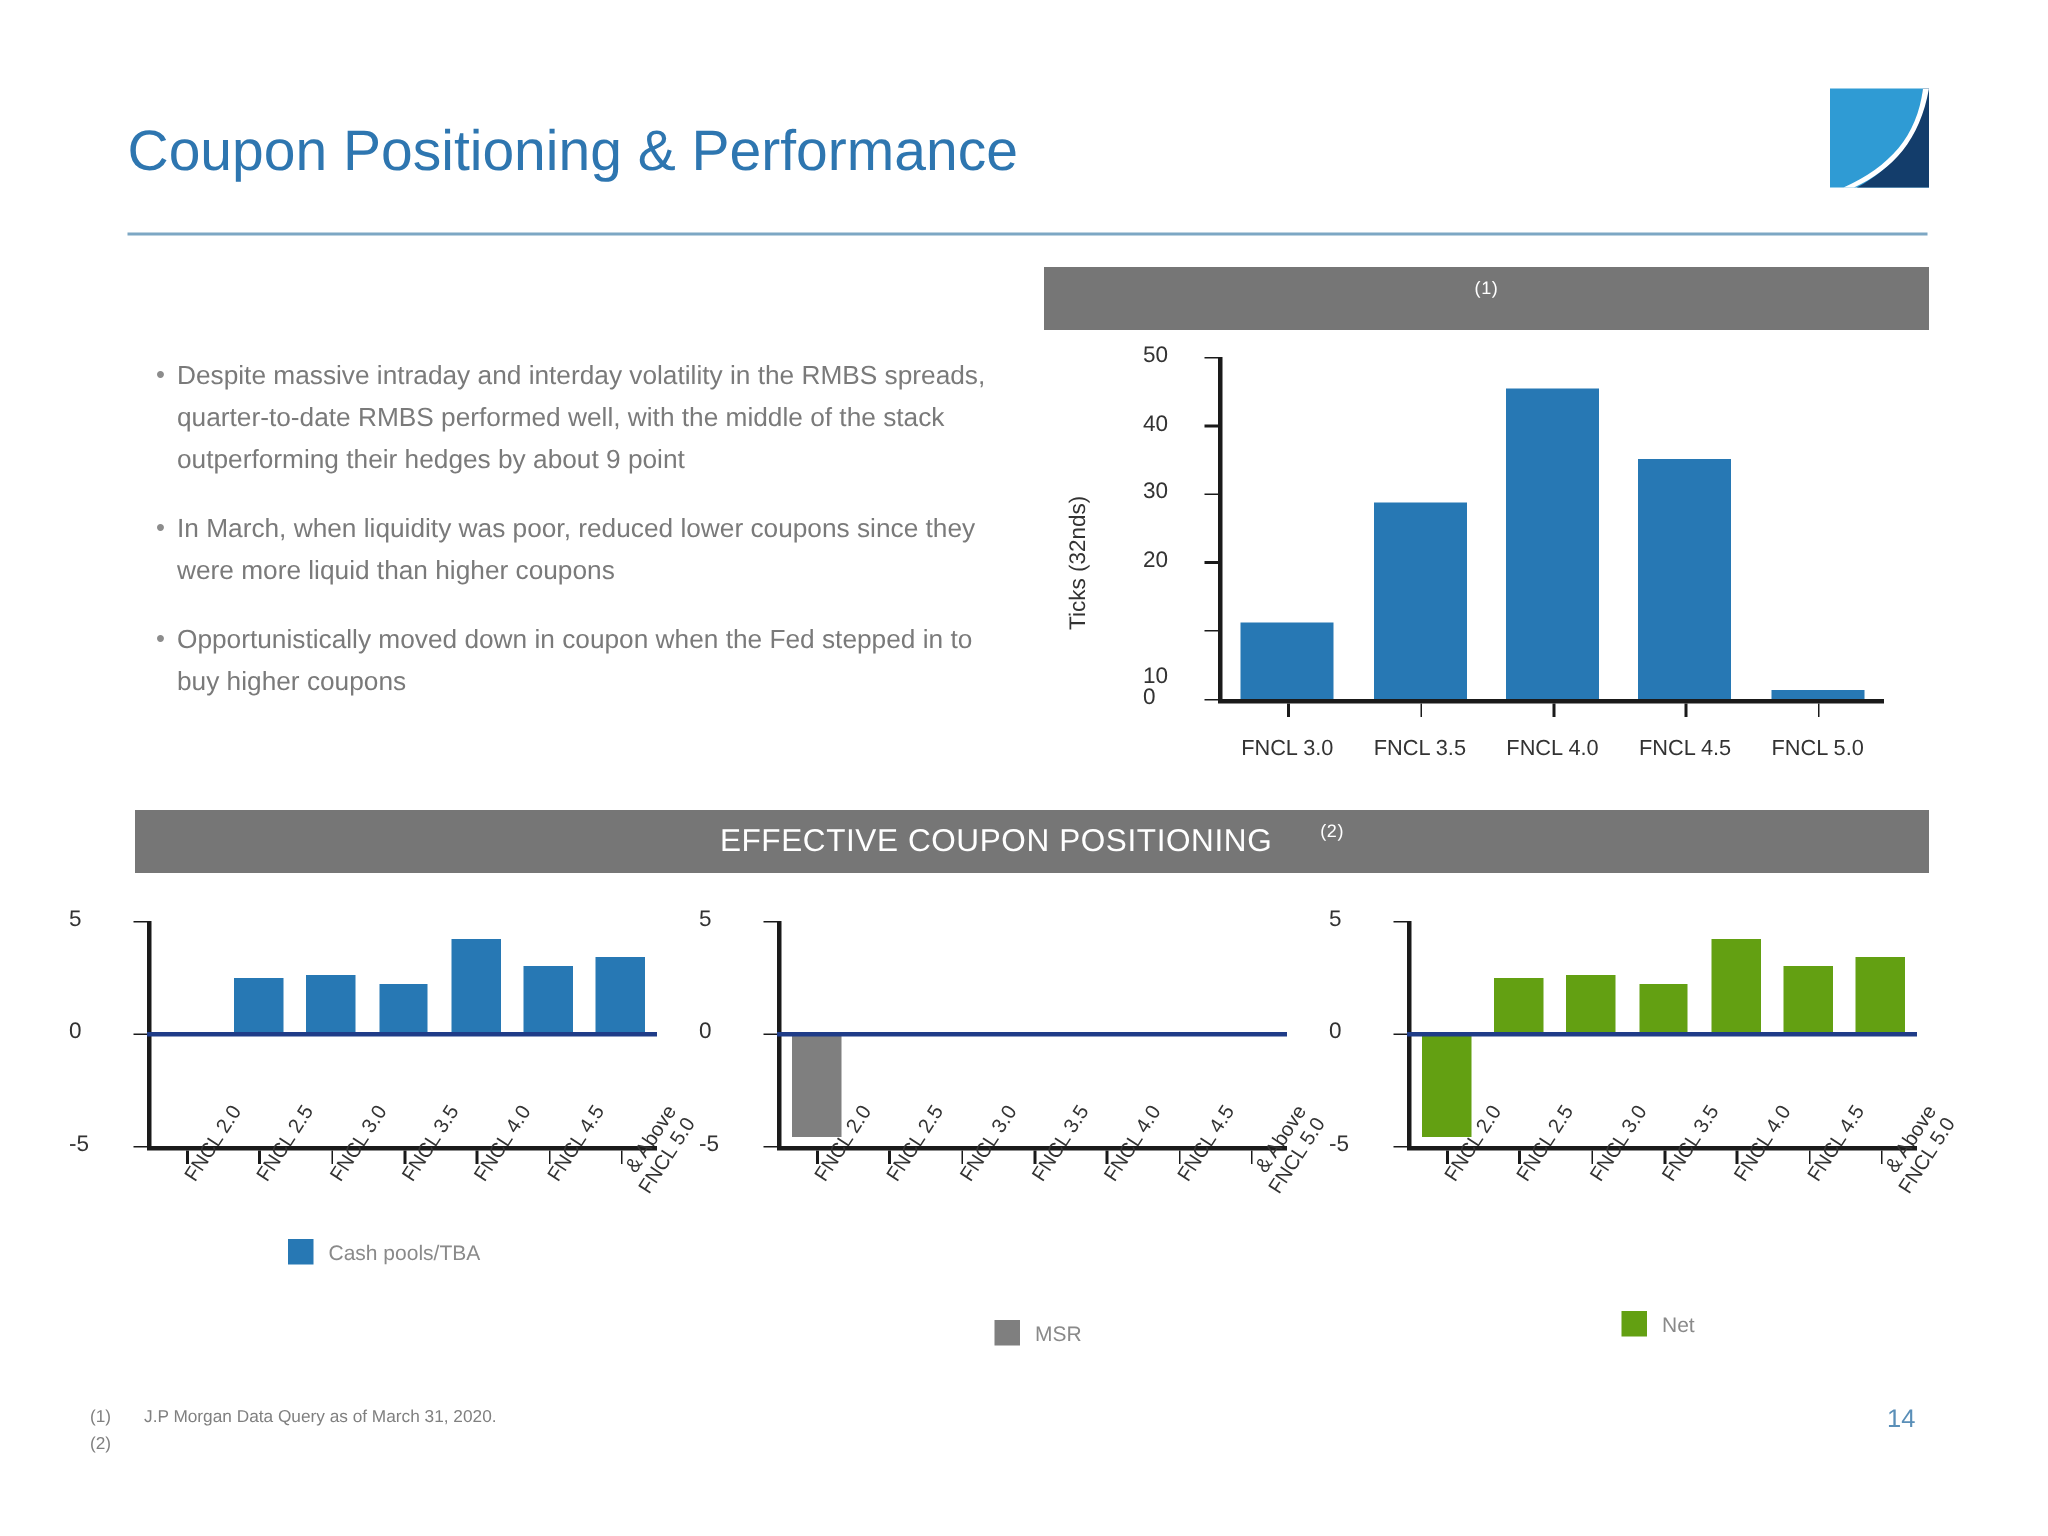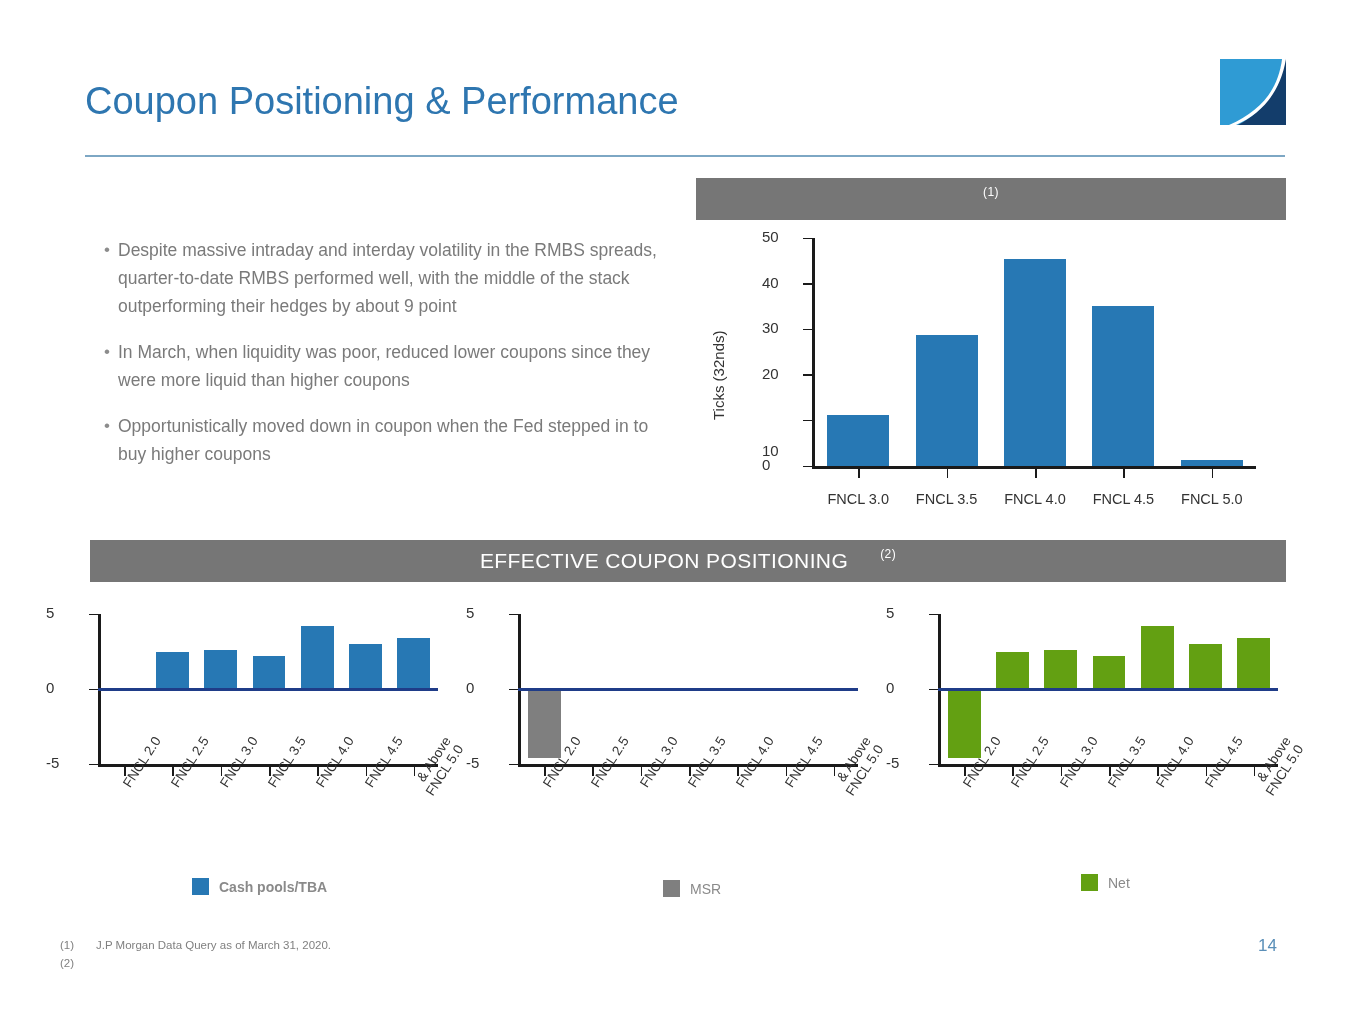--- a/index.html
+++ b/index.html
@@ -135,21 +135,21 @@
   
   .legend {
     position: absolute;
     display: flex;
     align-items: center;
     gap: 10px;
     font-size: 14px;
     color: #8a8a8a;
   }
   .legend .swatch { width: 17px; height: 17px; display: block; }
-  #legend-cash { left: 192px; top: 878px; font-weight: bold; }
+  #legend-cash { left: 192px; top: 826px; }
   #legend-msr  { left: 663px; top: 880px; }
   #legend-net  { left: 1081px; top: 874px; }
 
   
   .footnotes {
     position: absolute;
     left: 60px;
     top: 936px;
     width: 1200px;
     font-size: 11.5px;

